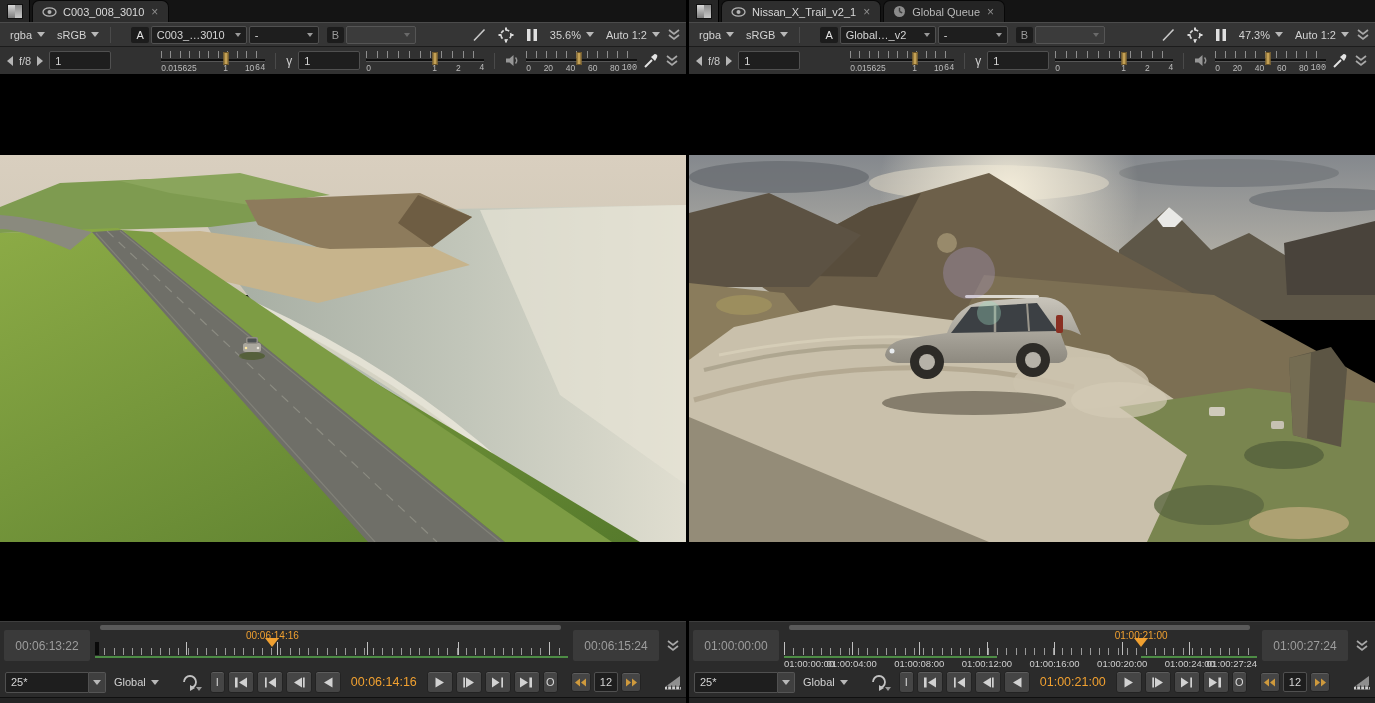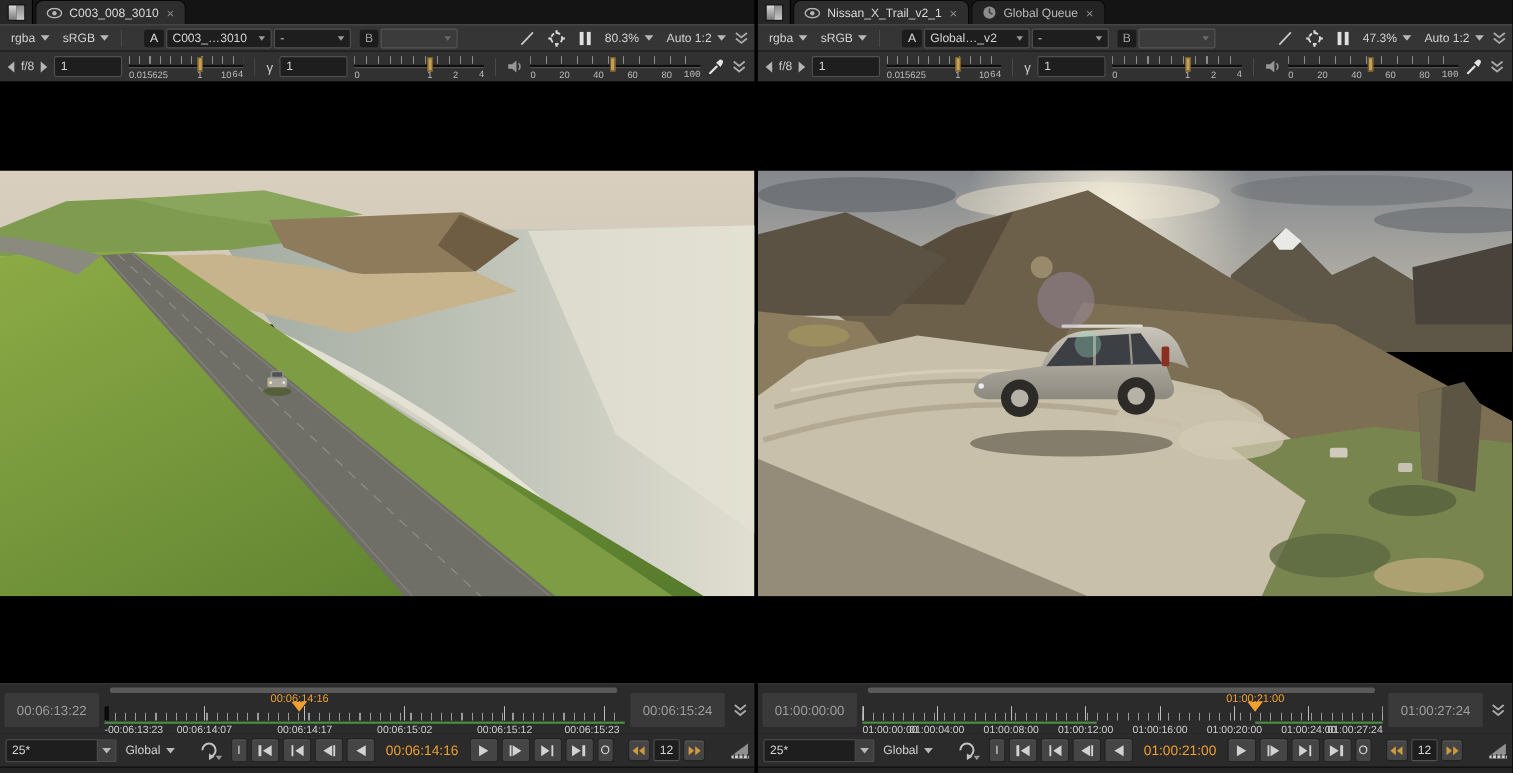--- a/index.html
+++ b/index.html
@@ -53,21 +53,21 @@
   .num-field { width:62px; height:19px; }
   .slider { position:relative; height:26px; }
   .slider .ticks { position:absolute; top:3px; left:0; right:0; height:7px;
       background:repeating-linear-gradient(90deg,#8d8d8d 0 1px,transparent 1px 9.09%); }
   .slider .track { position:absolute; top:11px; left:0; right:0; height:2px;
       background:#0f0f0f; box-shadow:0 1px 0 #565656; }
   .slider .handle { position:absolute; top:4px; width:5px; height:13px;
       background:#c3a054; border:1px solid #6d5526; transform:translateX(-50%); }
   .slider .tl { position:absolute; top:15px; font-size:8.5px; color:#bcbcbc; white-space:nowrap; }
   .tl.c { transform:translateX(-50%); } .tl.r { transform:translateX(-100%);font-family:Liberation Mono, monospace; }
-  .gain-slider { width:104px; } .gamma-slider { width:118px; } .vol-slider { flex:1; }
+  .gain-slider { width:104px;margin-left:44px; } .gamma-slider { width:118px; } .vol-slider { flex:1; }
   .gamma-sym { color:#cfcfcf; font-size:12px; }
 
   
   .stage { height:547px; background:#000; position:relative; overflow:hidden; }
   .frame { position:absolute; top:81px; left:0; width:686px; height:387px; }
   .frame svg { display:block; }
 
   
   .timeline { height:46px; background:#2b2b2b; border-top:1px solid #3e3e3e;
               display:flex; align-items:stretch; padding:2px 4px 0 4px; gap:5px; }
@@ -166,21 +166,21 @@
             <rect x="12.5" y="7" width="3" height="2" fill="#dadada"></rect>
           </svg>
         </div>
       <div class="icon-btn">
         <svg width="12" height="14" viewBox="0 0 12 14">
           <rect x="1" y="1" width="3.5" height="12" fill="#e0e0e0"></rect>
             <rect x="7.5" y="1" width="3.5" height="12" fill="#e0e0e0"></rect>
           </svg>
         </div>
       <div class="combo">
-        <span>80.3%</span>
+        <span>35.6%</span>
           <span class="arr"></span>
         </div>
       <div class="combo">
         <span>Auto 1:2</span>
           <span class="arr"></span>
         </div>
       <svg width="14" height="14" viewBox="0 0 14 14">
         <path d="M2,2 L7,6 L12,2" fill="none" stroke="#a8a8a8" stroke-width="1.7"></path>
         <path d="M2,7 L7,11 L12,7" fill="none" stroke="#a8a8a8" stroke-width="1.7"></path>
         </svg>
@@ -292,28 +292,20 @@
       <div class="ruler-wrap">
         <div class="scrollstrip"></div>
         <div class="ph-label" style="left:37.5%">00:06:14:16</div>
         <div class="ruler">
             <div class="minor"></div>
             <div class="major"></div>
           <div class="in-marker"></div>
           <div class="cache" style="left:0;width:100%"></div>
         </div>
         <div class="ph-tri" style="left:37.5%"></div>
-        <div class="rlabels">
-          <span style="left:0">-00:06:13:23</span>
-          <span style="left:19.2%;transform:translateX(-50%)">00:06:14:07</span>
-          <span style="left:38.5%;transform:translateX(-50%)">00:06:14:17</span>
-          <span style="left:57.7%;transform:translateX(-50%)">00:06:15:02</span>
-          <span style="left:76.9%;transform:translateX(-50%)">00:06:15:12</span>
-          <span style="left:99%;transform:translateX(-100%)">00:06:15:23</span>
-        </div>
       </div>
       <div class="tc-box">00:06:15:24</div>
       <div class="chev-col">
         <svg width="14" height="14" viewBox="0 0 14 14">
           <path d="M2,2 L7,6 L12,2" fill="none" stroke="#a8a8a8" stroke-width="1.7"></path>
           <path d="M2,7 L7,11 L12,7" fill="none" stroke="#a8a8a8" stroke-width="1.7"></path>
           </svg>
       </div>
     </div>
 

